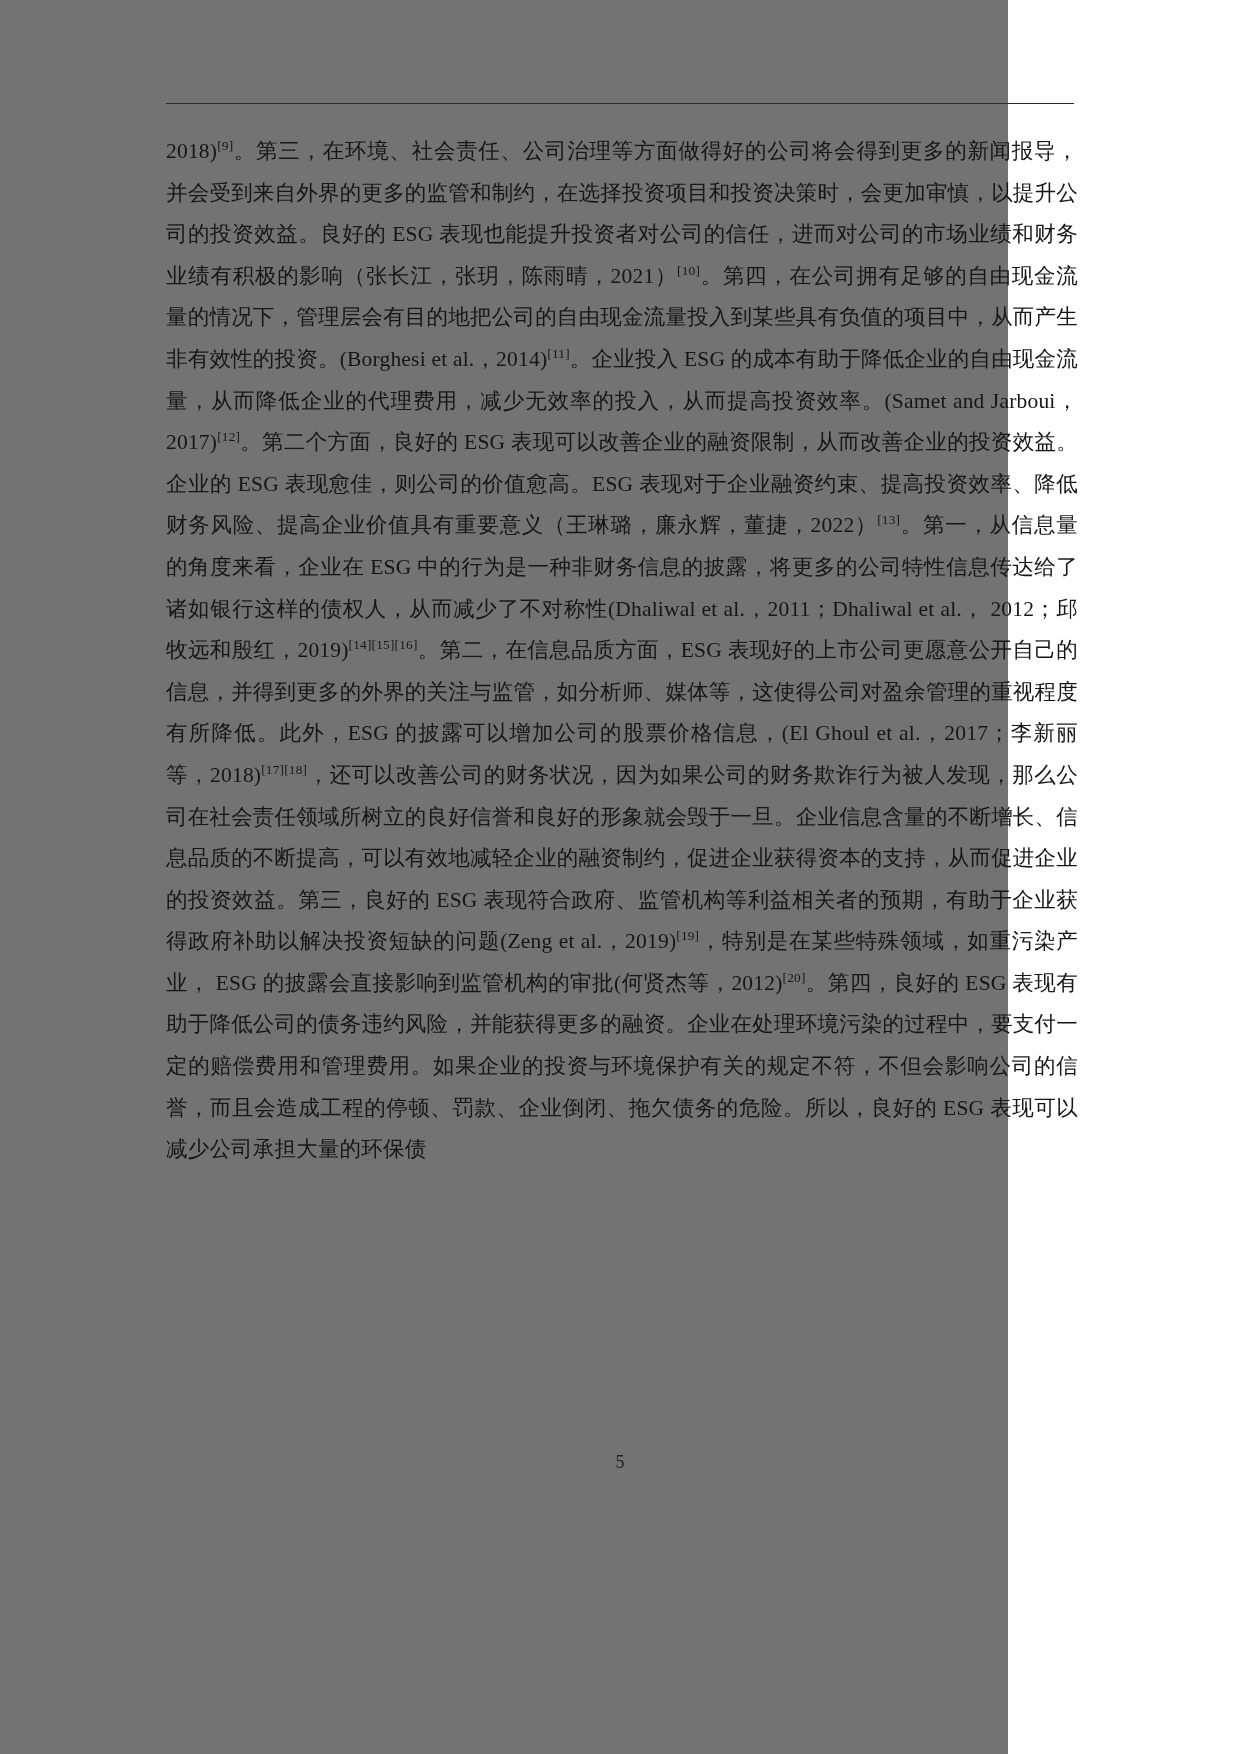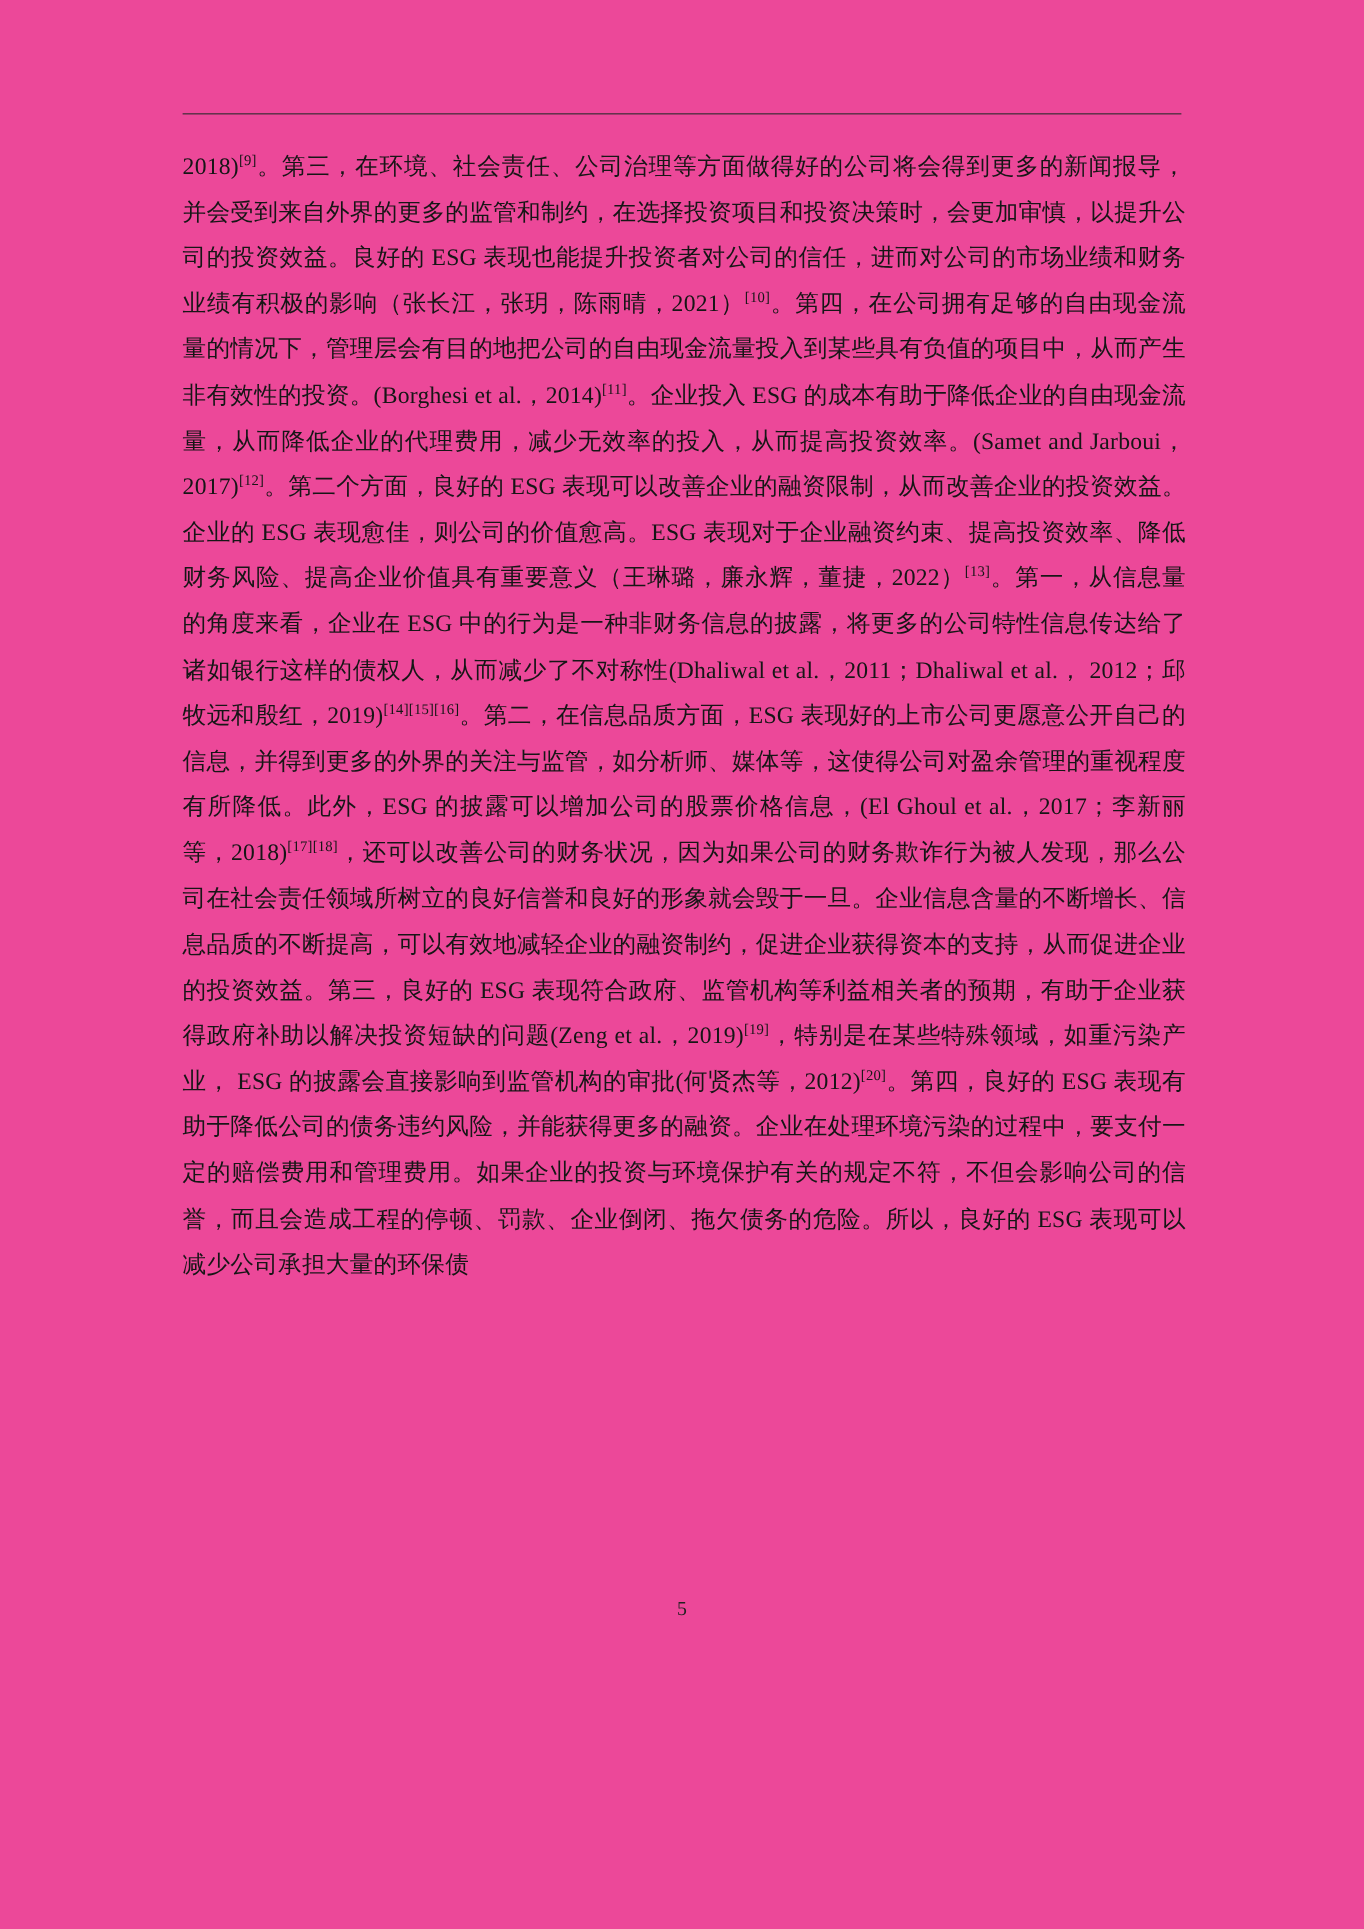--- a/index.html
+++ b/index.html
@@ -10,23 +10,23 @@
   body {
     width: 1240px;
     height: 1754px;
     position: relative;
     font-family: "Liberation Serif", serif;
     color: #1a1a1a;
   }
   .page {
     position: absolute;
     top: 0; left: 0;
-    width: 1240px;
+    width: 1008px;
     height: 1754px;
-    background: #ec4899;
+    background: #737373;
   }
   .header-rule {
     position: absolute;
     top: 103px;
     left: 166px;
     width: 908px;
     height: 0;
     border-top: 1.5px solid #2b2b2b;
   }
   .content {

